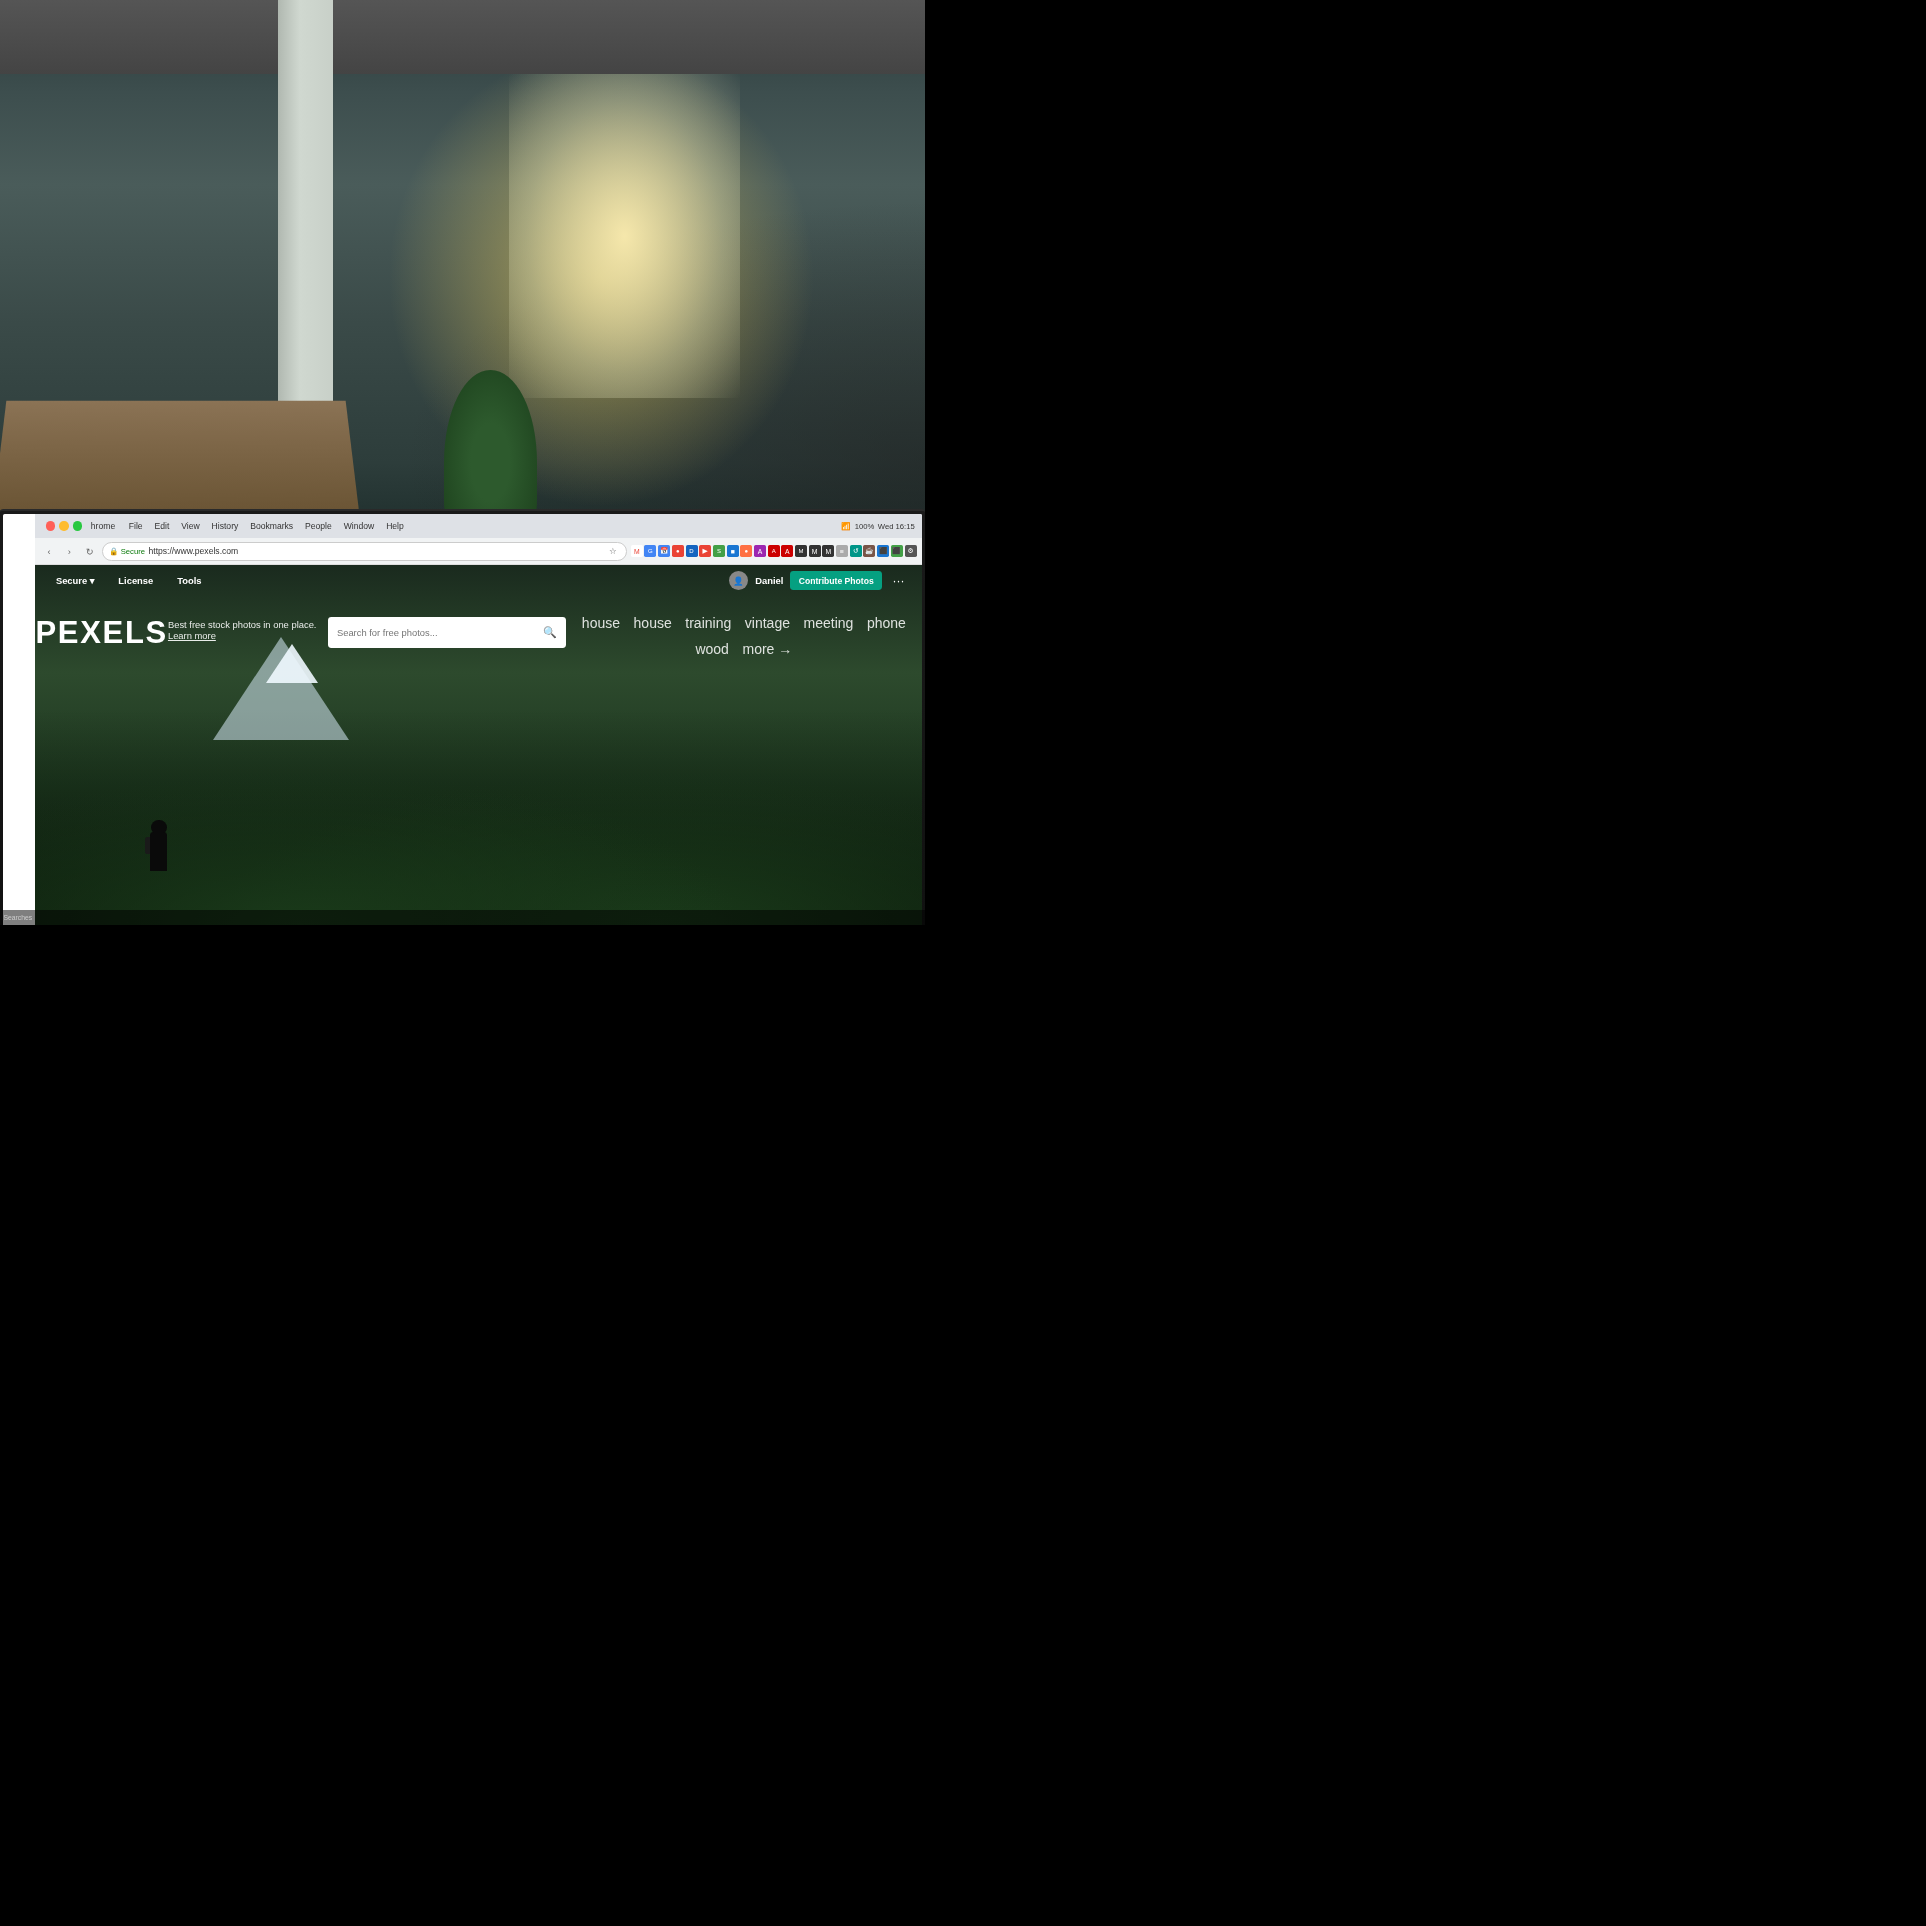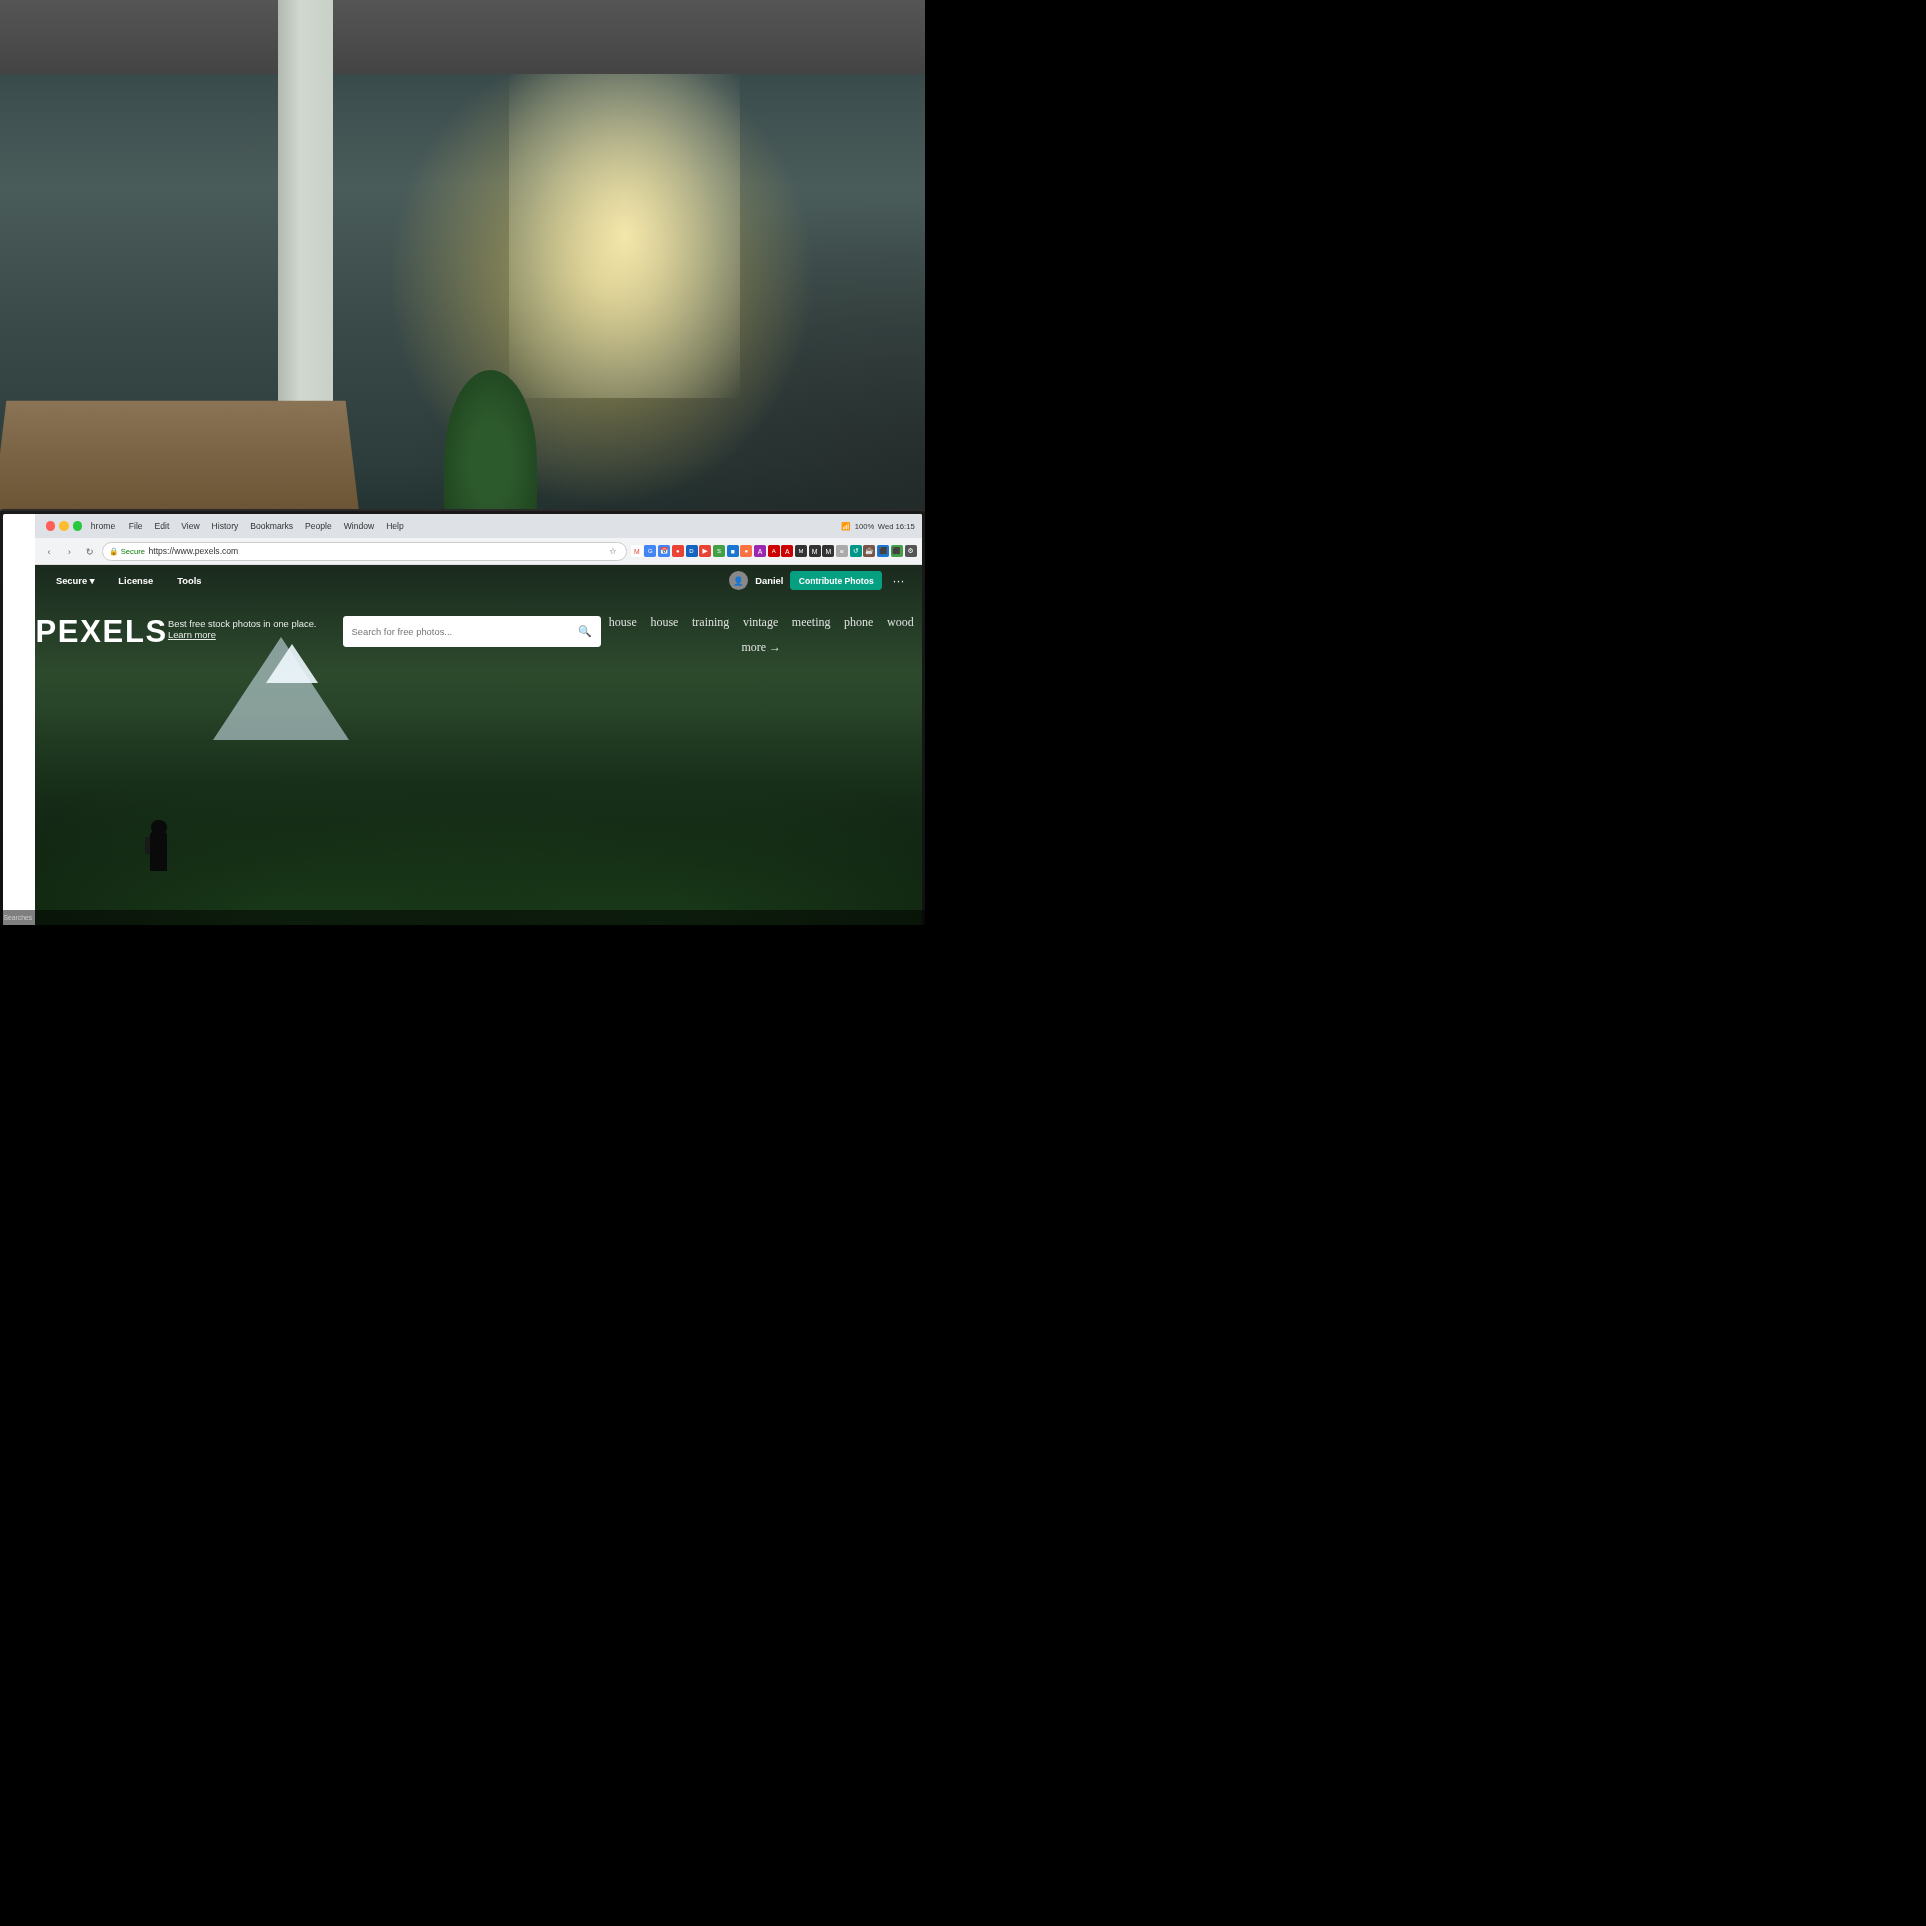--- a/index.html
+++ b/index.html
@@ -436,24 +436,23 @@
 
     .search-suggestions {
       display: flex;
       gap: 6.8px;
       flex-wrap: wrap;
       justify-content: center;
     }
 
     .suggestion-tag {
       color: rgba(255,255,255,0.85);
-      font-size: 12px;
+      font-size: 14px;
       cursor: pointer;
       padding: 1.7px 3.4px;
-      font-family: Liberation Serif, serif;
     }
 
     .suggestion-tag.more {
       display: flex;
       align-items: center;
       gap: 1.7px;
     }
 
     
     .chrome-tab-bar {

